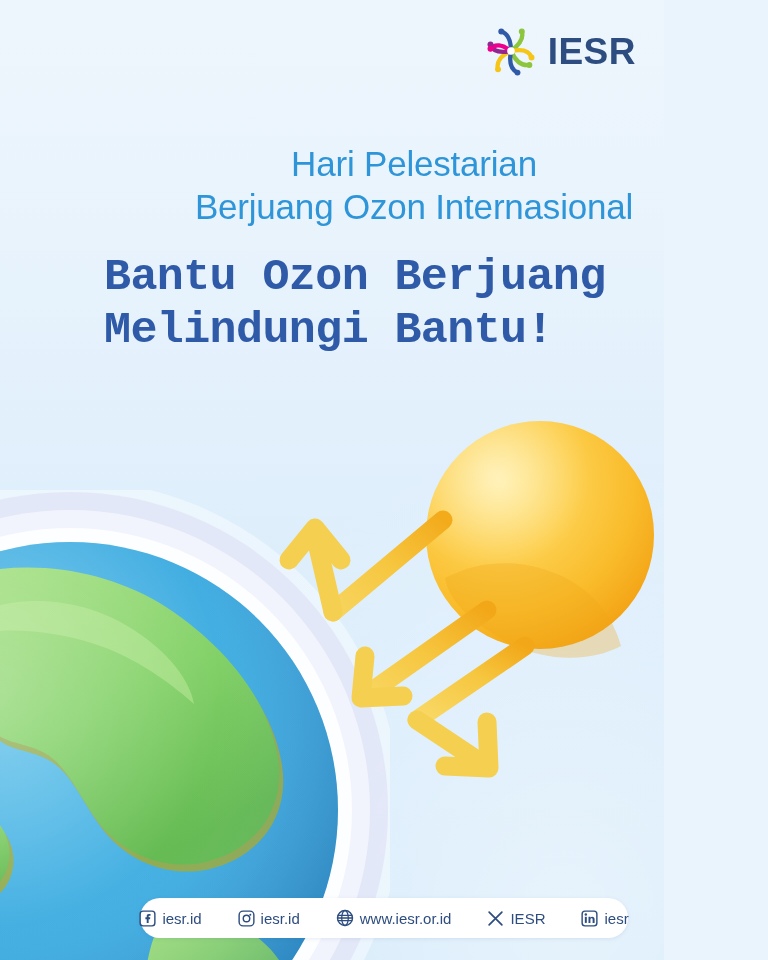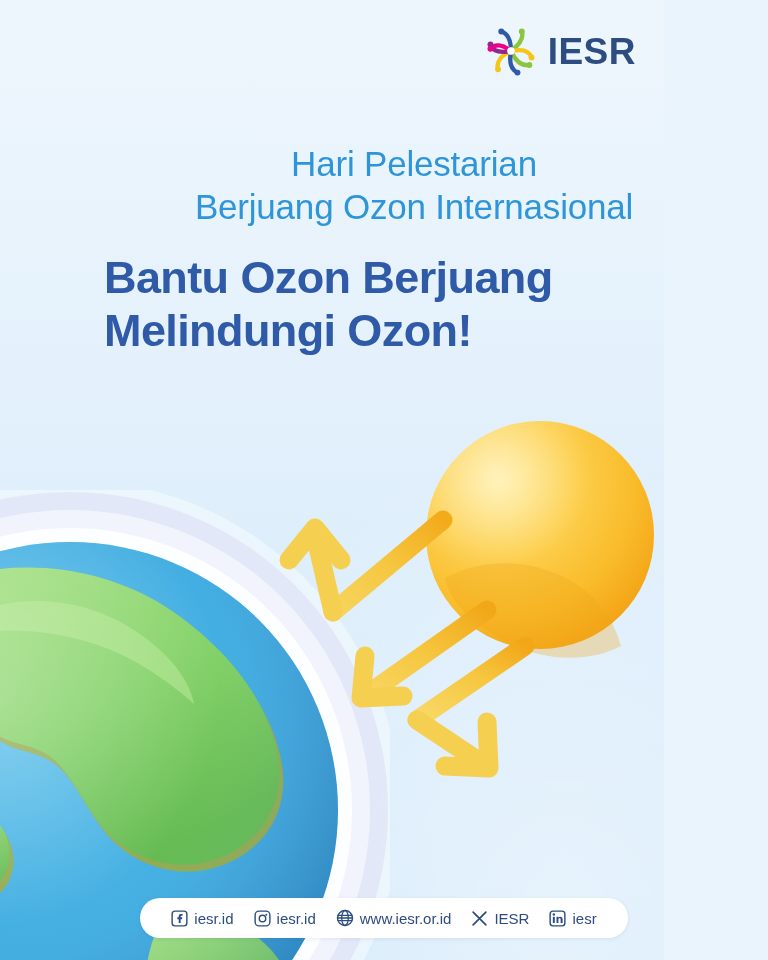--- a/index.html
+++ b/index.html
@@ -46,34 +46,34 @@
   .h-light {
     font-size:35px; line-height:1.24; font-weight:400;
     color:#2e95d8; letter-spacing:-0.2px;
     font-family:"Liberation Sans", sans-serif;
     text-align:center;
   }
   .h-bold {
     margin-top:22px;
     font-size:45px; line-height:1.18; font-weight:bold;
     color:#2f5aa8; letter-spacing:-0.6px;
-    font-family:Liberation Sans, sans-serif;
+    font-family:Liberation Mono, monospace;
   }
 
   
   .illus { position:absolute; inset:0; }
   .illus svg { position:absolute; display:block; }
 
   
   .social-bar {
     position:absolute; left:140px; top:898px;
     width:488px; height:40px;
     background:#ffffff; border-radius:20px;
     display:flex; align-items:center; justify-content:center;
-    gap:20px;
+    gap:36px;
     box-shadow:0 1px 4px rgba(40,80,140,0.10);
   }
   .social-item { display:flex; align-items:center; gap:6px; }
   .social-item svg { display:block; }
   .social-label {
     font-size:15px; color:#2d4d80; font-weight:400;
     font-family:"Liberation Sans", sans-serif; white-space:nowrap;
   }
 </style>
 </head>
@@ -255,21 +255,21 @@
     <span class="logo-text">IESR</span>
   </div>
 
   <div class="headings">
     <div class="h-light">
       <div>Hari Pelestarian</div>
       <div>Berjuang Ozon Internasional</div>
     </div>
     <div class="h-bold">
       <div>Bantu Ozon Berjuang</div>
-      <div>Melindungi Ozon!</div>
+      <div>Melindungi Bantu!</div>
     </div>
   </div>
 
   <div class="social-bar">
 
     <div class="social-item">
       <svg width="17" height="17" viewBox="0 0 24 24">
         <rect x="1.6" y="1.6" width="20.8" height="20.8" rx="4" fill="none" stroke="#2d4d80" stroke-width="2"></rect>
         <path d="M14.6 8.2h1.7V5.6h-2.3c-2 0-3.1 1.2-3.1 3.1v1.6H9v2.6h1.9v5.5h2.7v-5.5h2l.3-2.6h-2.3V9c0-.6.3-.8 1-.8z" fill="#2d4d80"></path>
       </svg>

